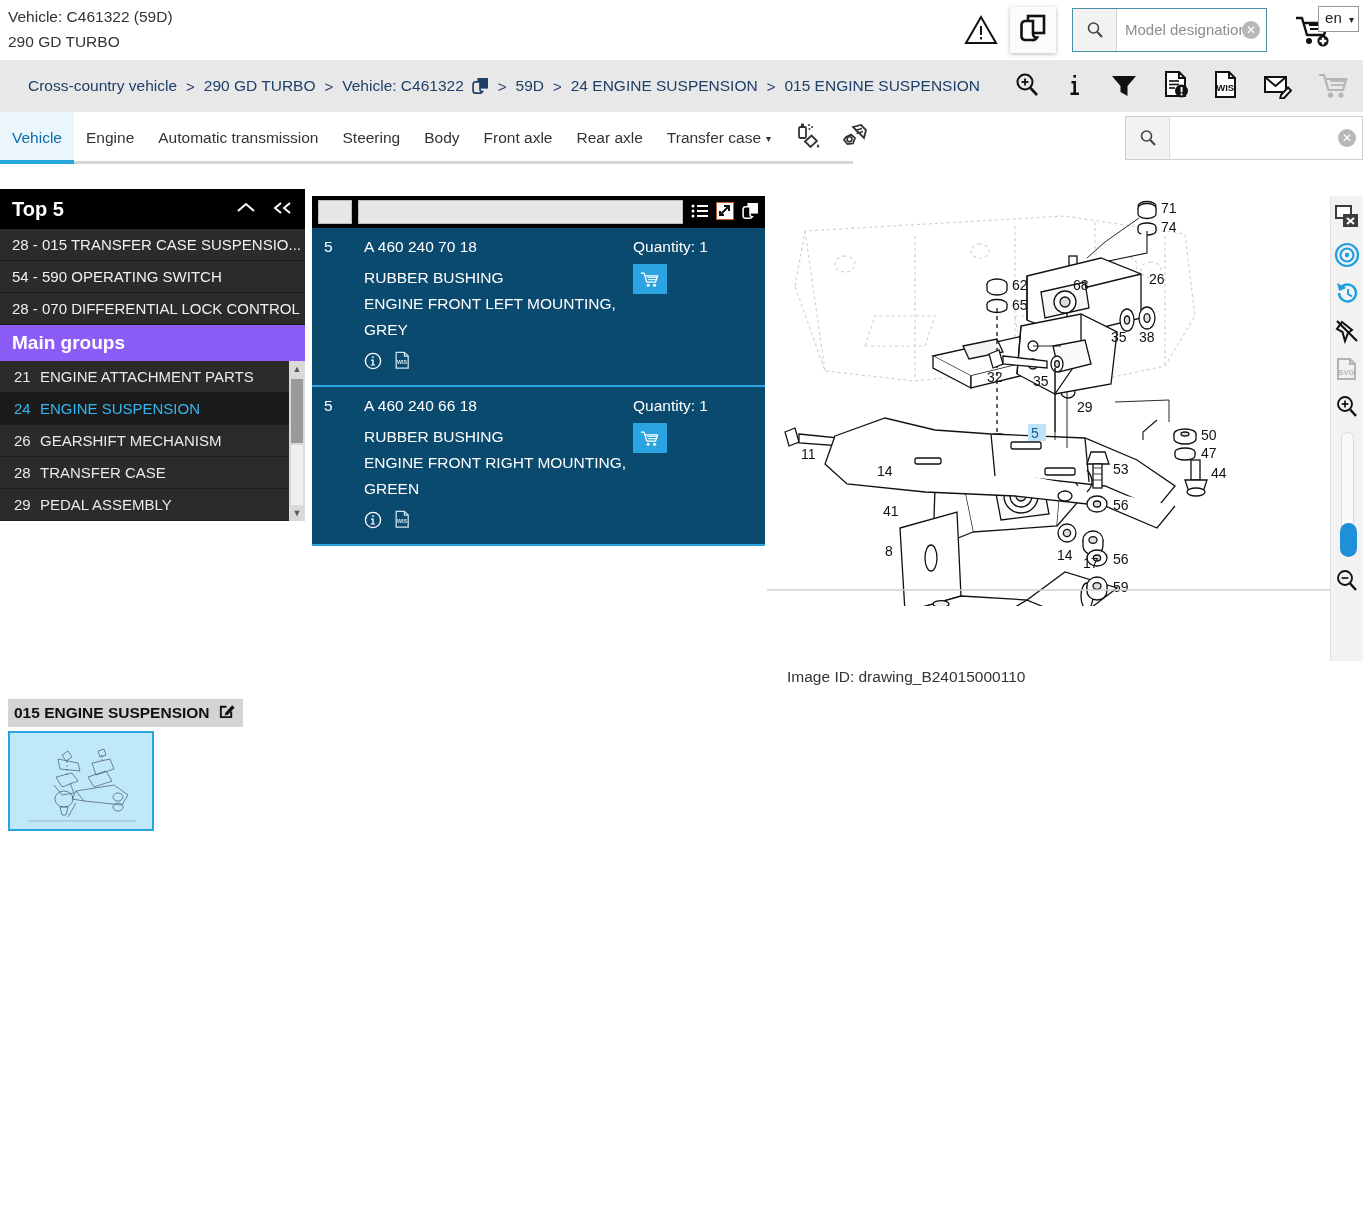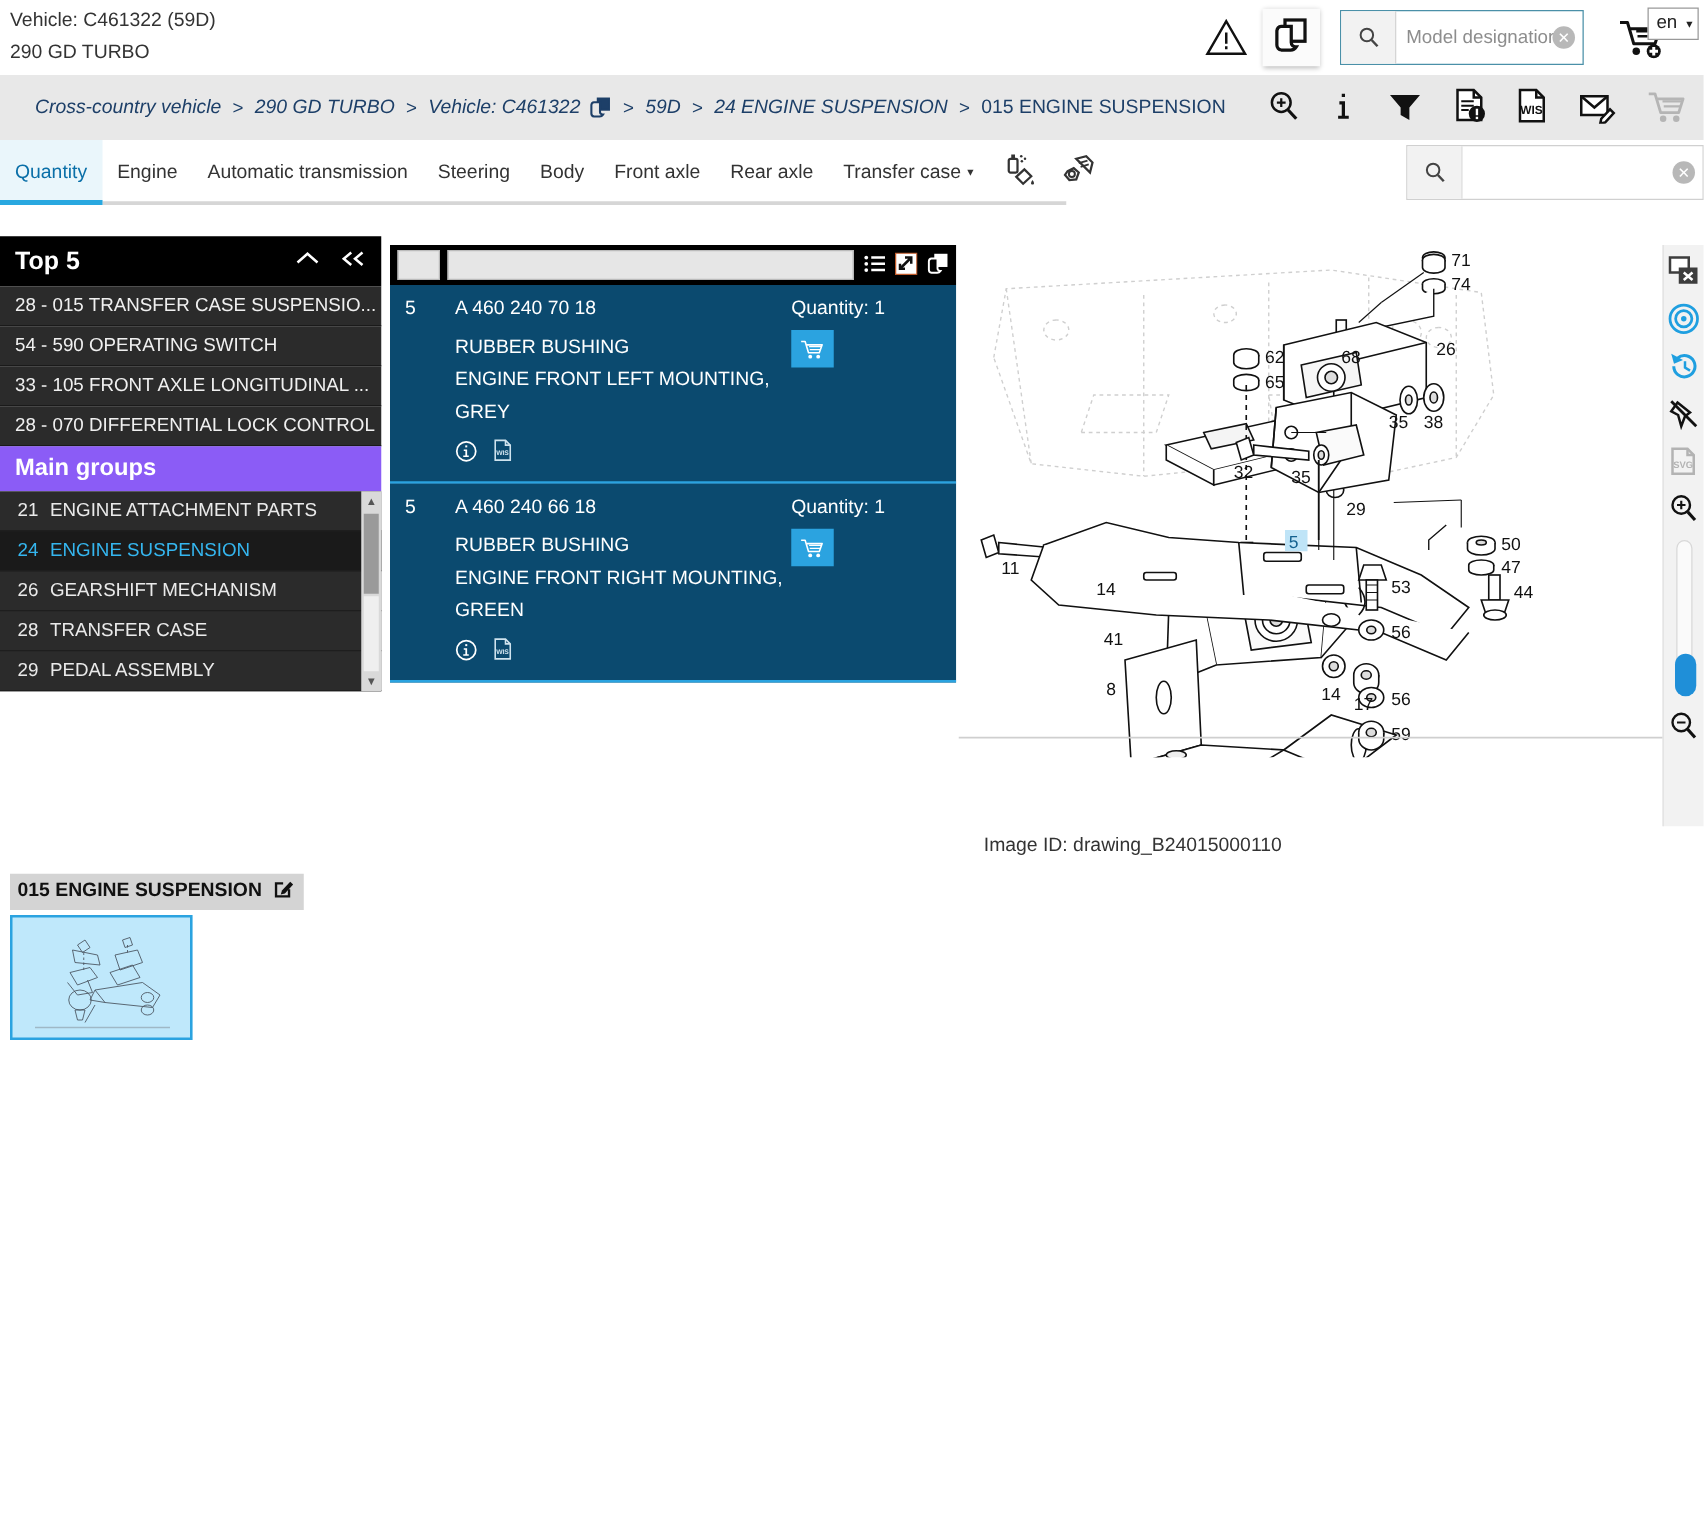--- a/index.html
+++ b/index.html
@@ -58,21 +58,21 @@
     border:1px solid #999; background:#fff; font-size:15px;
     padding:2px 4px 3px 6px; height:26px; font-family:"Liberation Sans",sans-serif;
   }
 
   
   #crumbbar {
     height:52px; background:#e8e8e8;
     display:flex; align-items:center; padding:0 8px 0 28px;
   }
   .crumb { color:#1d3f68; font-size:15.5px; white-space:nowrap; }
-  .crumb.link { cursor:pointer;font-style:italic; }
+  .crumb.link { cursor:pointer; }
   .sep { color:#1d3f68; margin:0 9px; font-size:15px; }
   #crumb-icons { display:flex; align-items:center; gap:24px; margin-left:auto; padding-right:6px; }
 
   
   #tabbar { height:52px; background:#fff; display:flex; align-items:stretch; position:relative; }
   .tab {
     display:flex; align-items:center; padding:0 12px;
     font-size:15.5px; color:#333; cursor:pointer; position:relative;
   }
   .tab:first-child { padding-left:16px; }
@@ -317,21 +317,21 @@
         <circle cx="13.5" cy="24" r="2.6" fill="#b5b5b5"></circle>
         <circle cx="24" cy="24" r="2.6" fill="#b5b5b5"></circle>
       </svg>
     </span>
   </div>
 </div>
 
 <div id="tabbar">
   <div id="tabbar-underline"></div>
   <div class="tab active">
-    <span>Quantity</span>
+    <span>Vehicle</span>
   </div>
   <div class="tab">
     <span>Engine</span>
   </div>
   <div class="tab">
     <span>Automatic transmission</span>
   </div>
   <div class="tab">
     <span>Steering</span>
   </div>
@@ -397,21 +397,20 @@
       <span>
         <svg width="24" height="16" viewBox="0 0 24 16">
           <path d="M10 3 L4 8 L10 13" fill="none" stroke="#fff" stroke-width="2"></path>
           <path d="M19 3 L13 8 L19 13" fill="none" stroke="#fff" stroke-width="2"></path>
         </svg>
       </span>
     </span>
   </div>
   <div class="top5-item">28 - 015 TRANSFER CASE SUSPENSIO...</div>
   <div class="top5-item">54 - 590 OPERATING SWITCH</div>
-  <div class="top5-item">33 - 105 FRONT AXLE LONGITUDINAL ...</div>
   <div class="top5-item">28 - 070 DIFFERENTIAL LOCK CONTROL</div>
 
   <div id="maingroups-head">
     <span>Main groups</span>
   </div>
   <div id="mg-list">
     <div class="mg-item">
       <span class="num">21</span>
       <span>ENGINE ATTACHMENT PARTS</span>
     </div>

